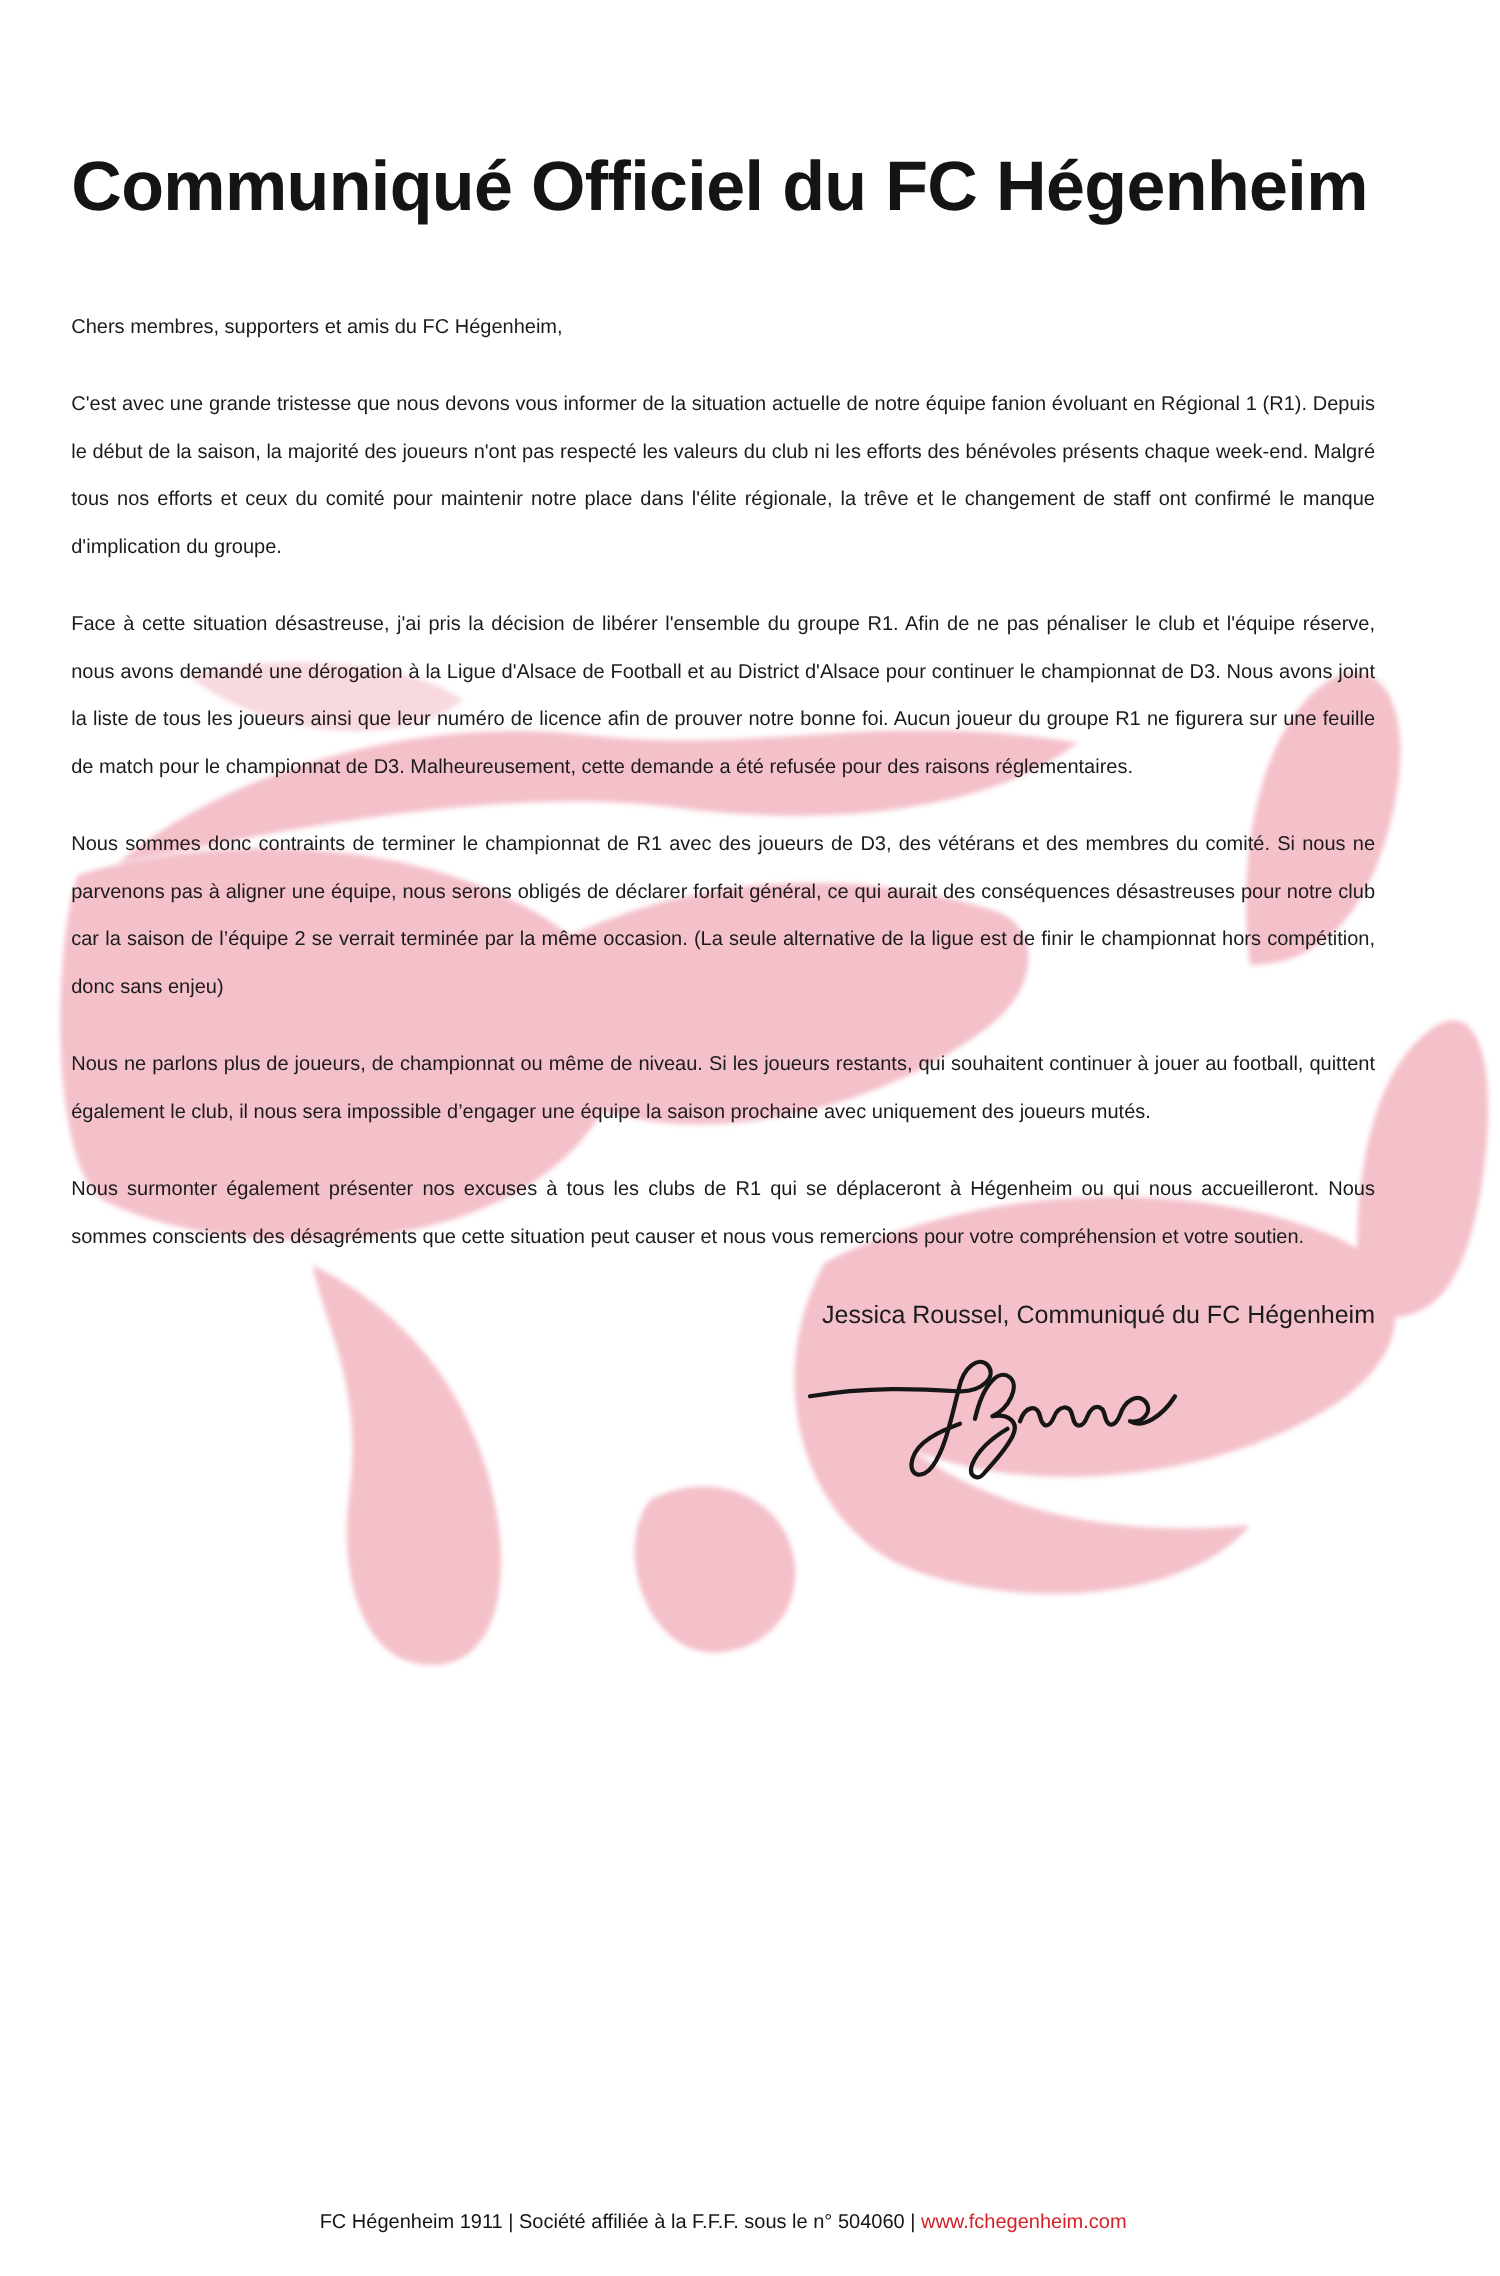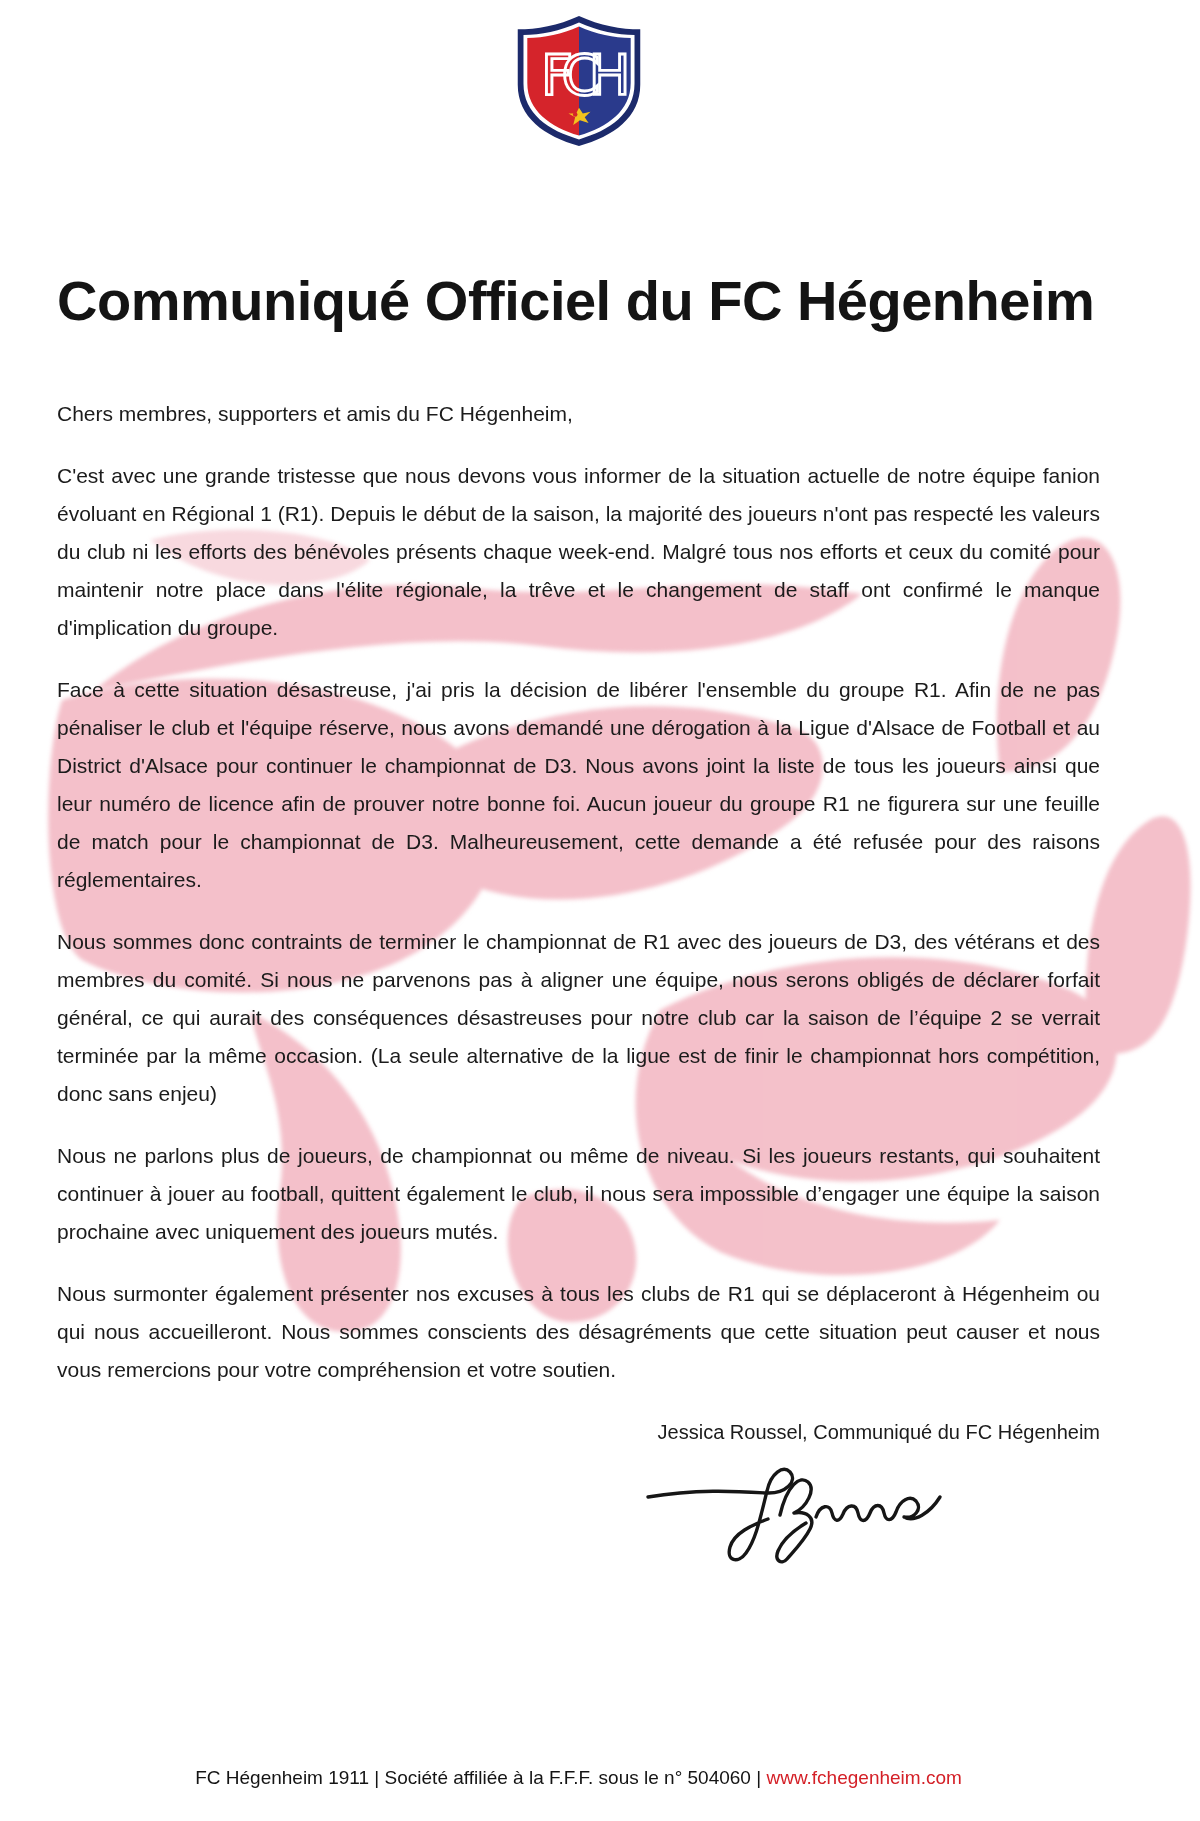--- a/index.html
+++ b/index.html
@@ -33,21 +33,21 @@
   }
   .page-title{
     margin-top:116px;
     font-size:56px;
     font-weight:bold;
     color:#141414;
     letter-spacing:-0.5px;
   }
   .body-text{
     margin-top:62px;
-    font-size:21px;
+    font-size:16px;
     line-height:38px;
     text-align:justify;
   }
   .body-text p{margin:0 0 24px 0;}
   .salutation{text-align:left;}
   .sign-name{
     text-align:right;
     font-size:20px;
     line-height:38px;
     margin-top:4px;
@@ -58,21 +58,21 @@
     margin-right:150px;
     margin-top:4px;
   }
   .footer{
     position:absolute;
     z-index:1;
     left:57px;
     bottom:26px;
     width:1043px;
     text-align:center;
-    font-size:19px;
+    font-size:16px;
     line-height:35px;
     color:#141414;
   }
   .website{color:#d42027;}
 </style>
 </head>
 <body>
 
 <div class="page">
 
@@ -85,46 +85,20 @@
       <path d="M430,762 C540,700 680,690 800,730 C832,745 832,790 790,822 C700,890 560,922 462,882 C410,856 400,802 430,762 Z"></path>
       <path d="M250,1012 C332,1052 390,1130 400,1230 C406,1300 380,1342 330,1330 C290,1320 270,1260 280,1190 C290,1110 260,1060 250,1012 Z"></path>
       <path d="M660,1010 C780,948 950,940 1070,990 C1132,1020 1132,1080 1070,1122 C980,1182 830,1200 730,1160 C800,1212 900,1230 1000,1220 C950,1282 810,1290 720,1252 C640,1212 610,1100 660,1010 Z"></path>
       <path d="M520,1200 C560,1178 612,1190 630,1230 C650,1276 620,1322 570,1322 C518,1322 490,1240 520,1200 Z"></path>
       <path d="M150,540 C230,520 330,530 370,560 C330,596 220,596 150,540 Z" opacity="0.6"></path>
     </g>
   </svg>
 
   <div class="content">
 
-    <div class="logo-wrap">
-      <svg width="134" height="138" viewBox="0 0 140 144" xmlns="http://www.w3.org/2000/svg" aria-hidden="true">
-        <defs>
-          <clipPath id="leftHalf">
-              <rect x="0" y="0" width="70" height="144"></rect>
-            </clipPath>
-          <clipPath id="rightHalf">
-              <rect x="70" y="0" width="70" height="144"></rect>
-            </clipPath>
-        </defs>
-
-        <path d="M70,4 C92,14 114,18 134,18 L134,76 C134,110 106,130 70,140 C34,130 6,110 6,76 L6,18 C26,18 48,14 70,4 Z" fill="#1c2a6b"></path>
-
-        <path d="M70,11 C90,20 110,24 128,24 L128,75 C128,106 102,124 70,133 C38,124 12,106 12,75 L12,24 C30,24 50,20 70,11 Z" fill="#ffffff"></path>
-
-        <path d="M70,15 C88,23 106,27 124,27 L124,74 C124,103 100,120 70,129 C40,120 16,103 16,74 L16,27 C34,27 52,23 70,15 Z" fill="#d5242b" clip-path="url(#leftHalf)"></path>
-        <path d="M70,15 C88,23 106,27 124,27 L124,74 C124,103 100,120 70,129 C40,120 16,103 16,74 L16,27 C34,27 52,23 70,15 Z" fill="#2a3a8c" clip-path="url(#rightHalf)"></path>
-
-        <text x="71" y="86" text-anchor="middle" font-family="DejaVu Sans, sans-serif" font-size="58" letter-spacing="-12" fill="none" stroke="#ffffff" stroke-width="3">FCH</text>
-
-        <g>
-          <polygon points="70,100 74,106 82,104 76,110 80,116 71,113 64,118 66,110 59,106 67,106" fill="#f2c21e"></polygon>
-          <circle cx="66" cy="107" r="2.4" fill="#d5242b"></circle>
-        </g>
-      </svg>
-    </div>
 
     <h1 class="page-title">Communiqué Officiel du FC Hégenheim</h1>
 
     <div class="body-text">
       <p class="salutation">Chers membres, supporters et amis du FC Hégenheim,</p>
       <p>C'est avec une grande tristesse que nous devons vous informer de la situation actuelle de notre équipe fanion évoluant en Régional 1 (R1). Depuis le début de la saison, la majorité des joueurs n'ont pas respecté les valeurs du club ni les efforts des bénévoles présents chaque week-end. Malgré tous nos efforts et ceux du comité pour maintenir notre place dans l'élite régionale, la trêve et le changement de staff ont confirmé le manque d'implication du groupe.</p>
       <p>Face à cette situation désastreuse, j'ai pris la décision de libérer l'ensemble du groupe R1. Afin de ne pas pénaliser le club et l'équipe réserve, nous avons demandé une dérogation à la Ligue d'Alsace de Football et au District d'Alsace pour continuer le championnat de D3. Nous avons joint la liste de tous les joueurs ainsi que leur numéro de licence afin de prouver notre bonne foi. Aucun joueur du groupe R1 ne figurera sur une feuille de match pour le championnat de D3. Malheureusement, cette demande a été refusée pour des raisons réglementaires.</p>
       <p>Nous sommes donc contraints de terminer le championnat de R1 avec des joueurs de D3, des vétérans et des membres du comité. Si nous ne parvenons pas à aligner une équipe, nous serons obligés de déclarer forfait général, ce qui aurait des conséquences désastreuses pour notre club car la saison de l’équipe 2 se verrait terminée par la même occasion. (La seule alternative de la ligue est de finir le championnat hors compétition, donc sans enjeu)</p>
       <p>Nous ne parlons plus de joueurs, de championnat ou même de niveau. Si les joueurs restants, qui souhaitent continuer à jouer au football, quittent également le club, il nous sera impossible d’engager une équipe la saison prochaine avec uniquement des joueurs mutés.</p>
       <p>Nous surmonter également présenter nos excuses à tous les clubs de R1 qui se déplaceront à Hégenheim ou qui nous accueilleront. Nous sommes conscients des désagréments que cette situation peut causer et nous vous remercions pour votre compréhension et votre soutien.</p>

